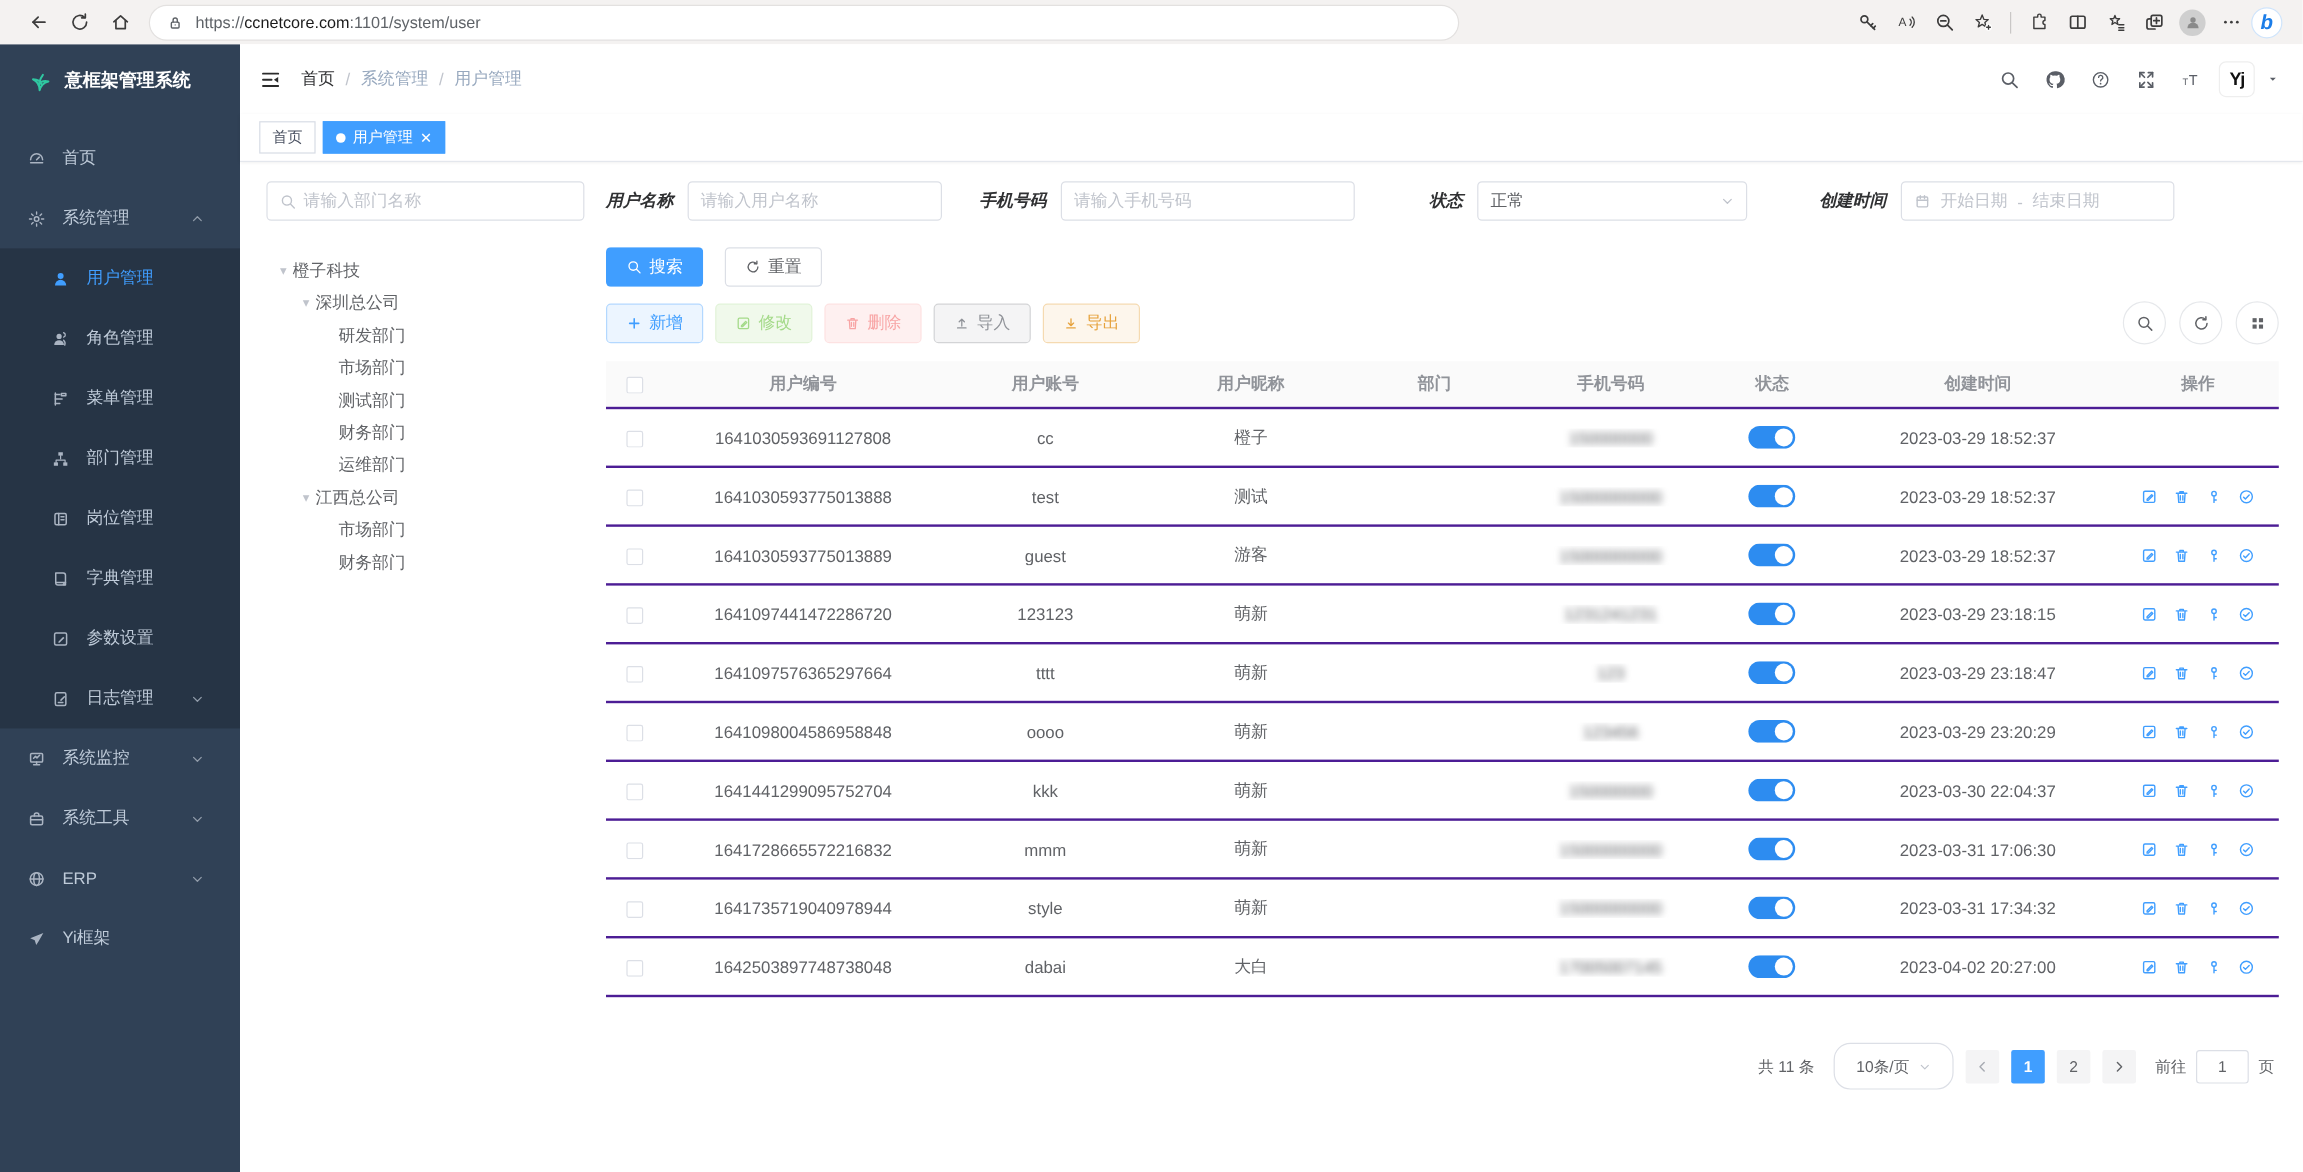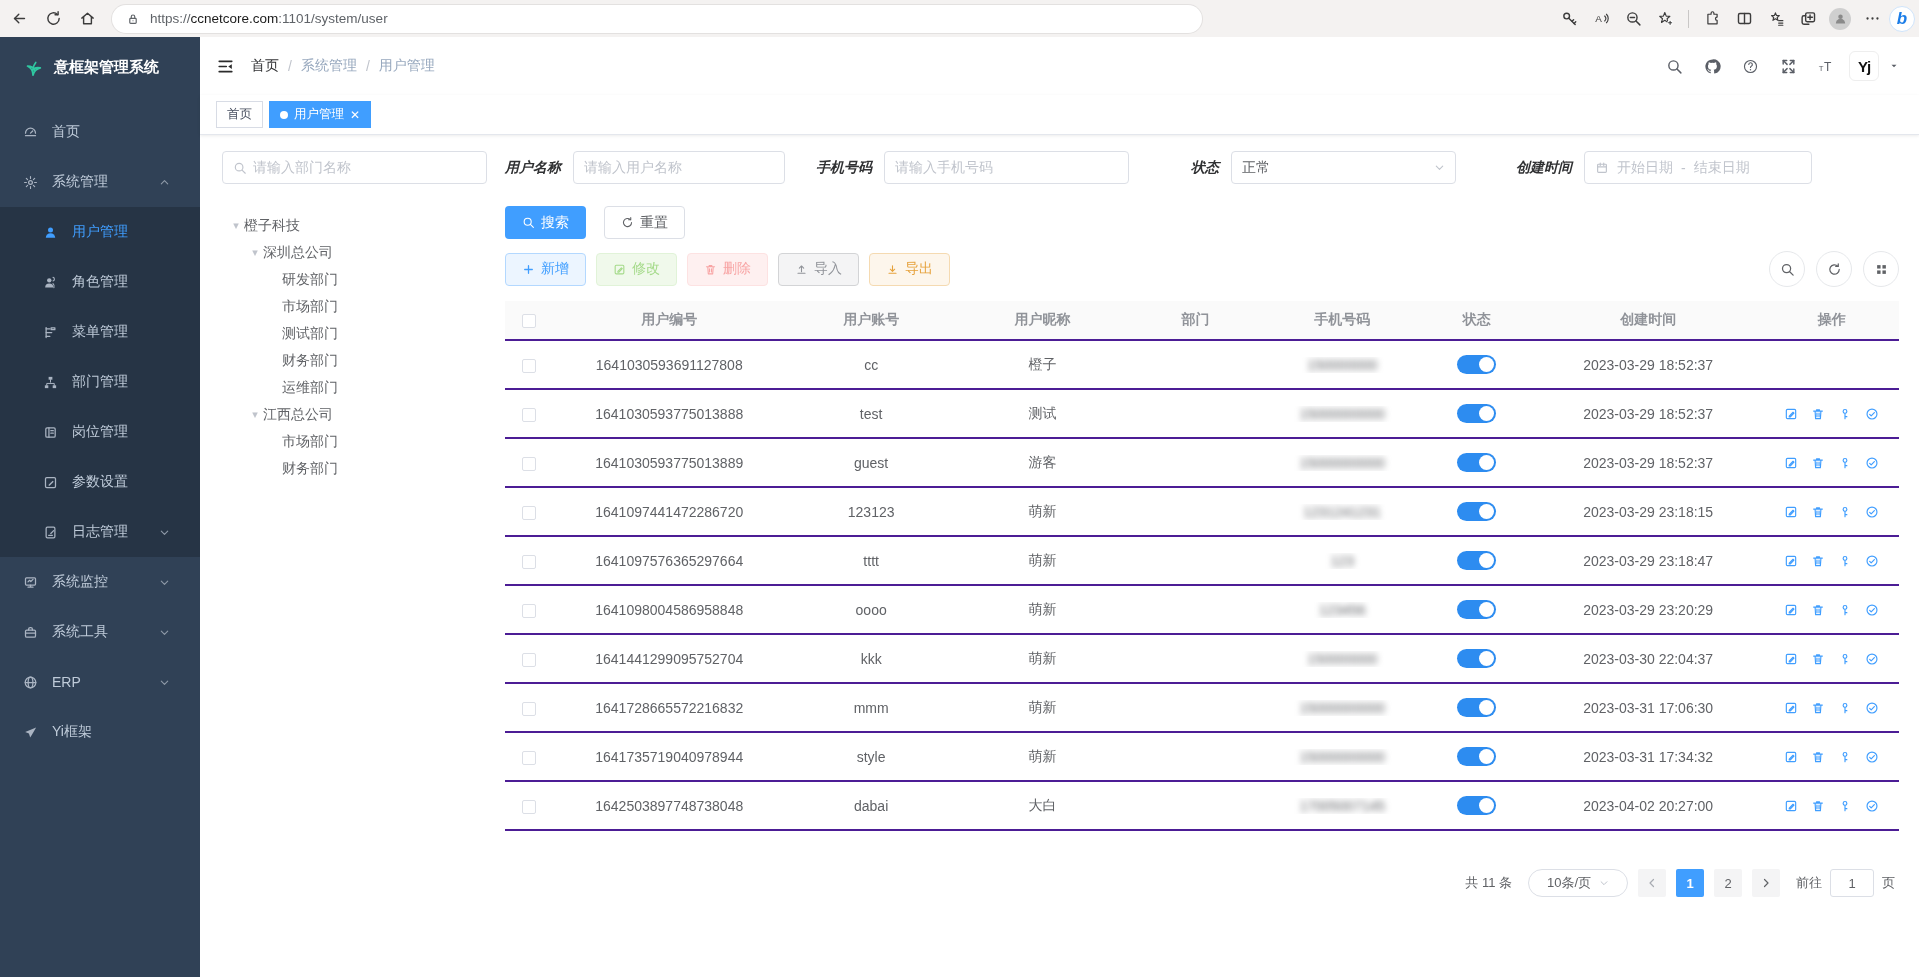--- a/index.html
+++ b/index.html
@@ -2,21 +2,21 @@
 <html><head>
 <meta charset="utf-8">
 <style>
   * { margin:0; padding:0; box-sizing:border-box; }
   html,body { width:1919px; height:977px; overflow:hidden; background:#fff;
     font-family:"Liberation Sans","DejaVu Sans",sans-serif; font-size:14px; color:#606266; }
   .ic { width:1em; height:1em; display:inline-block; vertical-align:middle; }
   .ic svg { width:100%; height:100%; display:block; }
 
   
-  .browser { height:37px; background:#f4f2f1; display:flex; align-items:center; padding:0 4px; }
+  .browser { height:37px; background:#f4f2f1; display:flex; align-items:center; padding:0 17px; }
   .b-nav { display:flex; align-items:center; gap:4px; }
   .b-btn { width:30px; height:30px; display:flex; align-items:center; justify-content:center;
     color:#3c3c3c; font-size:17px; border-radius:4px; cursor:pointer; }
   .urlbar { flex:0 0 auto; width:1090px; height:28px; margin-left:10px; background:#fff; border-radius:14px;
     display:flex; align-items:center; padding:0 14px; box-shadow:0 0 0 1px #e3e1e0; }
   .urlbar .ic { font-size:14px; color:#5f6368; }
   .url-text { margin-left:10px; font-size:13.5px; color:#5f6368; white-space:nowrap; }
   .url-text b { color:#1b1b1b; font-weight:400; }
   .b-right { display:flex; align-items:center; margin-left:14px; gap:2px; flex:1; justify-content:flex-end; }
   .b-btn .persona { width:22px; height:22px; border-radius:50%; background:#cfcfcf; color:#8a8a8a;
@@ -128,21 +128,21 @@
   .switch { width:39px; height:19px; border-radius:10px; background:#2d8cf0; display:inline-block;
     position:relative; cursor:pointer; vertical-align:middle; }
   .switch::after { content:""; position:absolute; right:2px; top:2px; width:15px; height:15px;
     border-radius:50%; background:#fff; }
   .ops { display:flex; justify-content:center; gap:13px; color:#409EFF; }
   .ops .ic { font-size:14px; cursor:pointer; }
 
   
   .pager { display:flex; align-items:center; justify-content:flex-end; margin-top:38px; gap:10px; padding-right:4px; }
   .pg-total { color:#606266; font-size:13px; margin-right:6px; }
-  .pg-size { width:100px; height:28px; border:1px solid #dcdfe6; border-radius:14px; display:flex;
+  .pg-size { width:100px; height:39px; border:1px solid #dcdfe6; border-radius:14px; display:flex;
     align-items:center; justify-content:center; gap:8px; color:#606266; font-size:13px; cursor:pointer; }
   .pg-size .chev { color:#c0c4cc; font-size:10px; }
   .pg-btn { min-width:28px; height:28px; border-radius:2px; background:#f4f4f5; color:#606266;
     display:flex; align-items:center; justify-content:center; font-size:13px; cursor:pointer; padding:0 4px; }
   .pg-btn.arrow { color:#a8abb2; font-size:12px; }
   .pg-btn.active { background:#409EFF; color:#fff; font-weight:700; }
   .pg-goto { display:flex; align-items:center; gap:8px; color:#606266; font-size:13px; margin-left:6px; }
   .pg-input { width:44px; height:28px; border:1px solid #dcdfe6; border-radius:3px; text-align:center;
     color:#606266; font-size:13px; display:flex; align-items:center; justify-content:center; }
 </style>
@@ -358,20 +358,30 @@
           </div>
           <div class="m-item">
             <span class="ic ">
               <svg viewBox="0 0 24 24" fill="none" stroke="currentColor" stroke-width="2" stroke-linecap="round" stroke-linejoin="round">
                 <rect x="4.5" y="4.5" width="15" height="15" rx="2"></rect>
                 <path d="M9.5 4.5v15"></path>
                 <path d="M12.5 9h4M12.5 13h4"></path>
               </svg>
             </span>
             <span class="lbl">岗位管理</span>
+          </div>
+          <div class="m-item">
+            <span class="ic ">
+              <svg viewBox="0 0 24 24" fill="none" stroke="currentColor" stroke-width="2" stroke-linecap="round" stroke-linejoin="round">
+                <path d="M5.5 4h10a3 3 0 0 1 3 3v13h-10a3 3 0 0 1-3-3z"></path>
+                <path d="M5.5 16.5h13"></path>
+                <circle cx="16.5" cy="19" r="1.6" fill="currentColor" stroke="none"></circle>
+              </svg>
+            </span>
+            <span class="lbl">字典管理</span>
           </div>
           <div class="m-item">
             <span class="ic ">
               <svg viewBox="0 0 24 24" fill="none" stroke="currentColor" stroke-width="2" stroke-linecap="round" stroke-linejoin="round">
                 <rect x="4" y="4" width="16" height="16" rx="2"></rect>
                 <path d="M9 15.5l6.5-6.5 1.6 1.6-6.5 6.5H9z" fill="currentColor" stroke="none"></path>
               </svg>
             </span>
             <span class="lbl">参数设置</span>
           </div>

